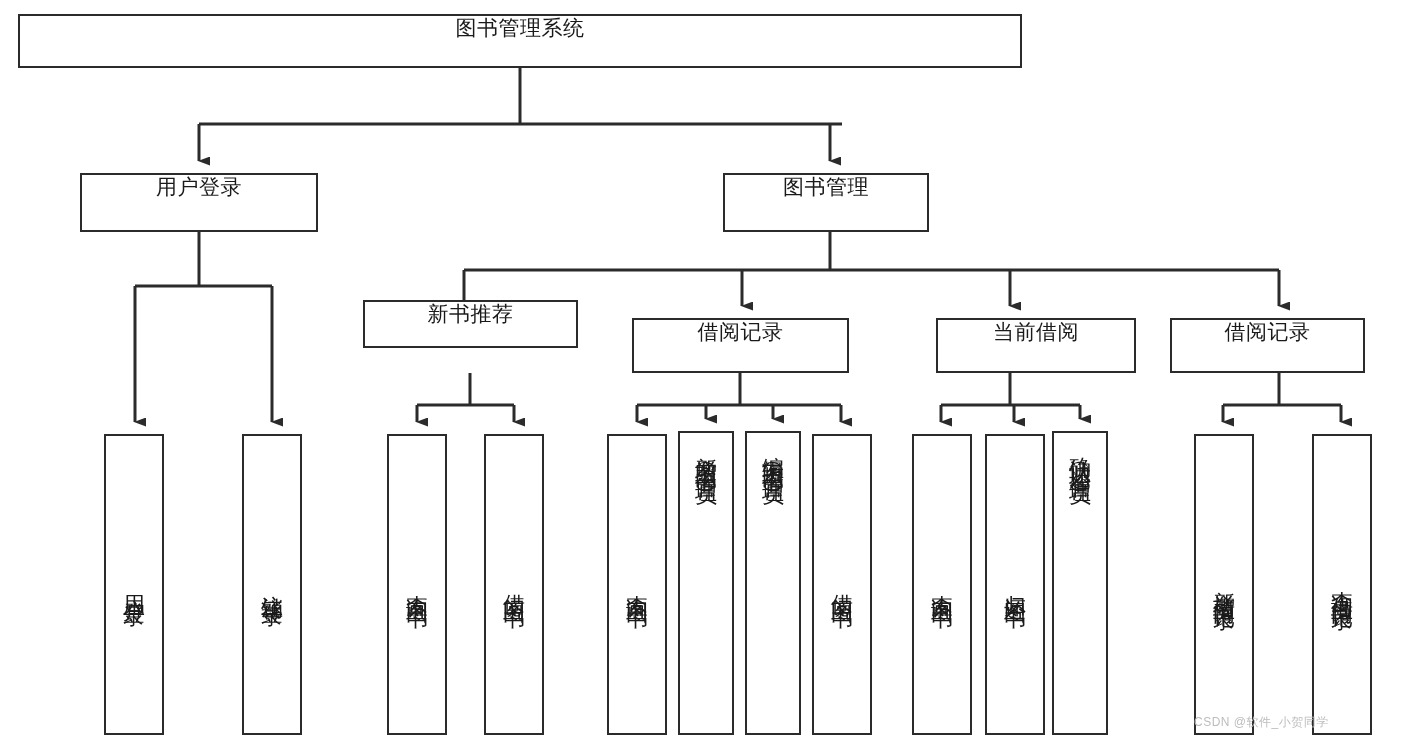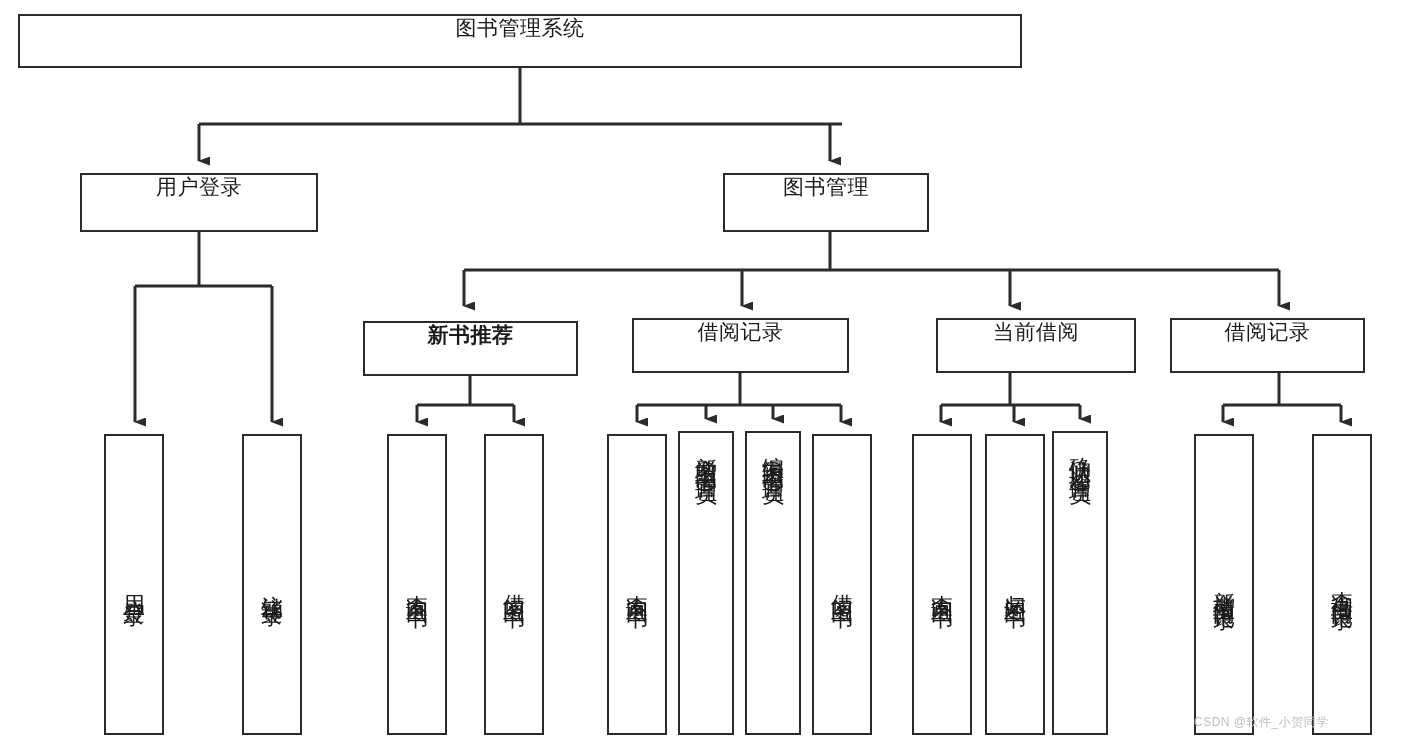--- a/index.html
+++ b/index.html
@@ -144,21 +144,21 @@
   </div>
 
   <div class="node-box horizontal" style="left:80px; top:173px; width:238px; height:59px;">
     <span class="node-label">用户登录</span>
   </div>
 
   <div class="node-box horizontal" style="left:712px; top:173px; width:206px; height:59px;margin-left:11px;">
     <span class="node-label">图书管理</span>
   </div>
 
-  <div class="node-box horizontal" style="left:363px; top:321px; width:215px; height:55px;font-weight:bold;">
+  <div class="node-box horizontal" style="left:363px; top:300px; width:215px; height:48px;">
     <span class="node-label">新书推荐</span>
   </div>
 
   <div class="node-box horizontal" style="left:632px; top:318px; width:217px; height:55px;">
     <span class="node-label">借阅记录</span>
   </div>
 
   <div class="node-box horizontal" style="left:936px; top:318px; width:200px; height:55px;">
     <span class="node-label">当前借阅</span>
   </div>

